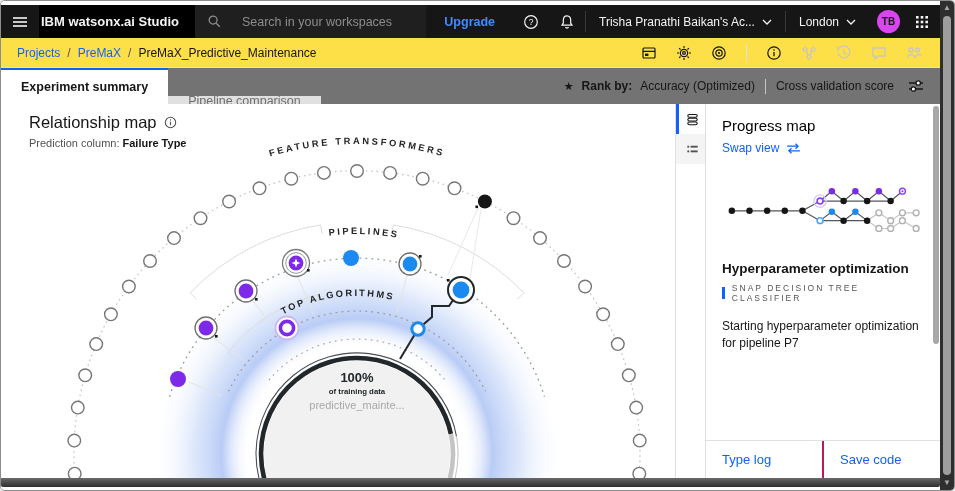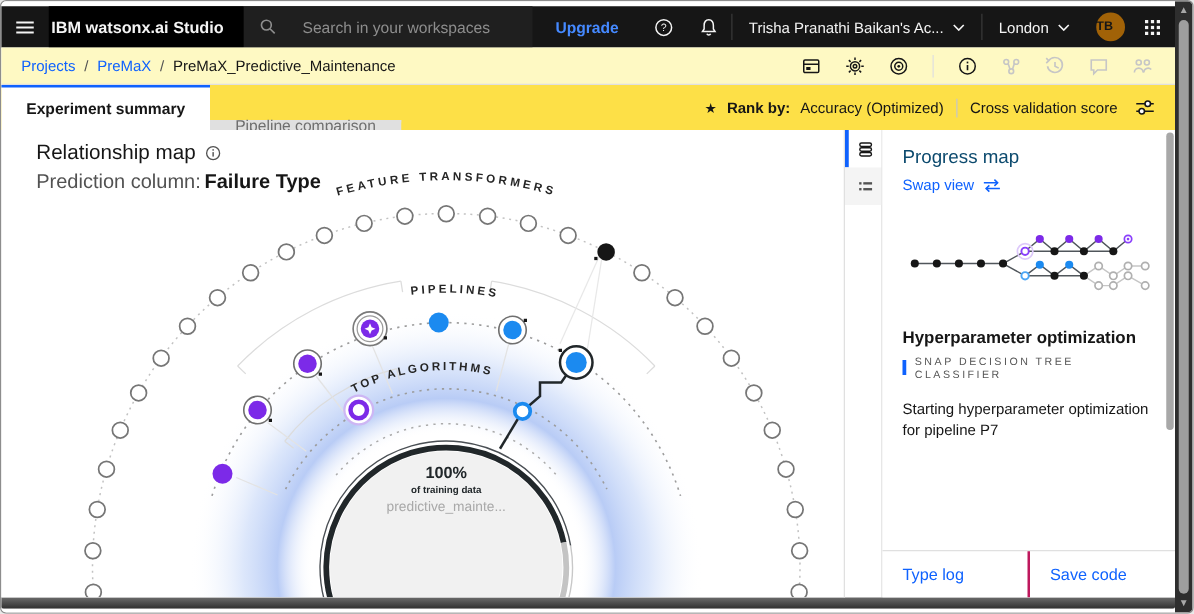--- a/index.html
+++ b/index.html
@@ -13,62 +13,62 @@
   .hdr .menu-btn { width:38px; display:flex; align-items:center; justify-content:center; cursor:pointer; }
   .hdr .brand { background:#000; display:flex; align-items:center; padding:0 16px 0 2px; font-size:13px; font-weight:700; white-space:nowrap; }
   .hdr .search { flex:1; background:#1f1f1f; display:flex; align-items:center; padding:0 12px; gap:20px; }
   .hdr .search input { flex:1; background:transparent; border:none; outline:none; color:#f4f4f4; font-size:12.5px; font-family:inherit; }
   .hdr .search input::placeholder { color:#8d8d8d; }
   .hdr .right { display:flex; align-items:stretch; }
   .hdr .upgrade { display:flex; align-items:center; padding:0 18px; color:#4589ff; font-size:12.5px; font-weight:600; cursor:pointer; }
   .hdr .icon-btn { width:36px; display:flex; align-items:center; justify-content:center; cursor:pointer; }
   .hdr .vsep { width:1px; background:#393939; margin:6px 0; }
   .hdr .acct, .hdr .region { display:flex; align-items:center; gap:7px; padding:0 13px; font-size:12px; cursor:pointer; white-space:nowrap; }
-  .avatar { width:23px; height:23px; border-radius:50%; background:#a16207; color:#161616; font-size:10px; font-weight:700; display:flex; align-items:center; justify-content:flex-start; margin:auto 4px auto 8px; cursor:pointer; }
-
-  
-  .toolbar { height:30px; background:#fef9c3; border-bottom:1px solid #e0e0e0; display:flex; align-items:center; padding:0 10px 0 16px; }
+  .avatar { width:23px; height:23px; border-radius:50%; background:#d946ef; color:#161616; font-size:10px; font-weight:700; display:flex; align-items:center; justify-content:center; margin:auto 4px auto 8px; cursor:pointer; }
+
+  
+  .toolbar { height:30px; background:#fde047; border-bottom:1px solid #e0e0e0; display:flex; align-items:center; padding:0 10px 0 16px; }
   .crumbs { display:flex; align-items:center; gap:7px; font-size:12px; }
   .crumbs .lnk { color:#0f62fe; cursor:pointer; }
   .crumbs .sep { color:#525252; }
   .crumbs .cur { color:#161616; }
   .toolbar .spacer { flex:1; }
   .tool-icons { display:flex; align-items:center; gap:19px; padding-right:8px; }
   .tool-icons .tsep { width:1px; height:18px; background:#e0e0e0; }
   .tico { width:16px; height:16px; display:block; cursor:pointer; }
   .tico.dis { cursor:default; }
 
   
-  .tabsrow { height:36px; display:flex; align-items:stretch; background:#fde047; }
+  .tabsrow { height:36px; display:flex; align-items:stretch; background:#737373; }
   .tab { display:flex; align-items:center; padding:0 20px; font-size:12.5px; cursor:pointer; }
   .tab.active { background:#fff; border-top:2px solid #0f62fe; font-weight:700; color:#161616; }
   .tab.inactive { background:#e0e0e0; color:#6f6f6f; border-top:2px solid #e0e0e0;margin-top:28px; }
   .rankbar { margin-left:auto; display:flex; align-items:center; gap:8px; padding-right:16px; font-size:12px; color:#161616; }
   .rankbar .star { font-size:11px; }
   .rankbar .rlabel { font-weight:700; }
   .rankbar .rsep { width:1px; height:15px; background:#c6c6c6; margin:0 2px; }
   .rankbar .opt { cursor:pointer; }
 
   
   .main { flex:1; display:flex; align-items:stretch; overflow:hidden; }
   .map-panel { flex:1; position:relative; background:#fff; border-right:1px solid #e0e0e0; overflow:hidden; }
   .map-title-block { position:absolute; top:9px; left:28px; z-index:3; }
   .map-title { font-size:16.5px; color:#161616; display:flex; align-items:center; gap:7px; }
-  .map-sub { margin-top:5px; font-size:16px; color:#525252; }
+  .map-sub { margin-top:5px; font-size:11px; color:#525252; }
   .map-sub b { color:#161616; font-weight:700; margin-left:3px; }
   #relmap { position:absolute; left:0; top:0; }
 
   .rail { width:30px; background:#fff; border-right:1px solid #e0e0e0; display:flex; flex-direction:column; }
   .rail-btn { height:30px; display:flex; align-items:center; justify-content:center; cursor:pointer; }
   .rail-btn.sel { border-left:3px solid #0f62fe; background:#fff; }
   .rail-btn.unsel { background:#f4f4f4; border-left:3px solid #f4f4f4; }
 
   .side { width:234px; background:#fff; position:relative; display:flex; flex-direction:column; }
   .side-scroll { flex:1; padding:13px 18px 0 16px; overflow:hidden; }
-  .side h2 { font-size:15px; font-weight:400; color:#0c4a6e; }
+  .side h2 { font-size:15px; font-weight:400; color:#000000; }
   .swap { margin-top:7px; display:flex; align-items:center; gap:7px; color:#0f62fe; font-size:12px; cursor:pointer; }
   .tree-wrap { margin:16px 0 0 2px; }
   .hpo-title { margin-top:22px; font-size:13.5px; font-weight:700; color:#161616; }
   .algo-row { margin-top:7px; display:flex; align-items:center; gap:7px; }
   .algo-bar { width:3px; height:12px; background:#0f62fe; }
   .algo-name { font-size:8.5px; letter-spacing:2px; color:#565656; }
   .status { margin-top:15px; font-size:12px; color:#161616; line-height:1.45; width:206px; }
   .elapsed { margin-top:17px; font-size:11.5px; font-style:italic; color:#525252; }
   .side-footer { border-top:1px solid #e0e0e0; height:38px; display:flex; }
   .sf-btn { flex:1; display:flex; align-items:center; padding-left:16px; color:#0f62fe; font-size:13px; cursor:pointer; }

